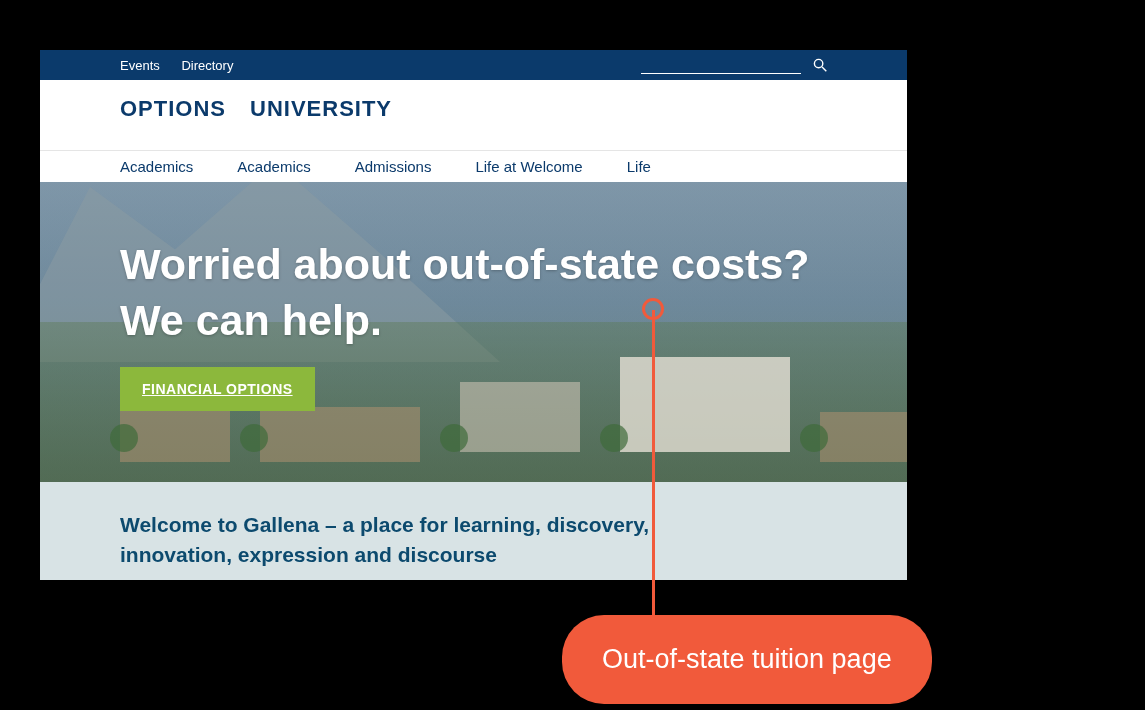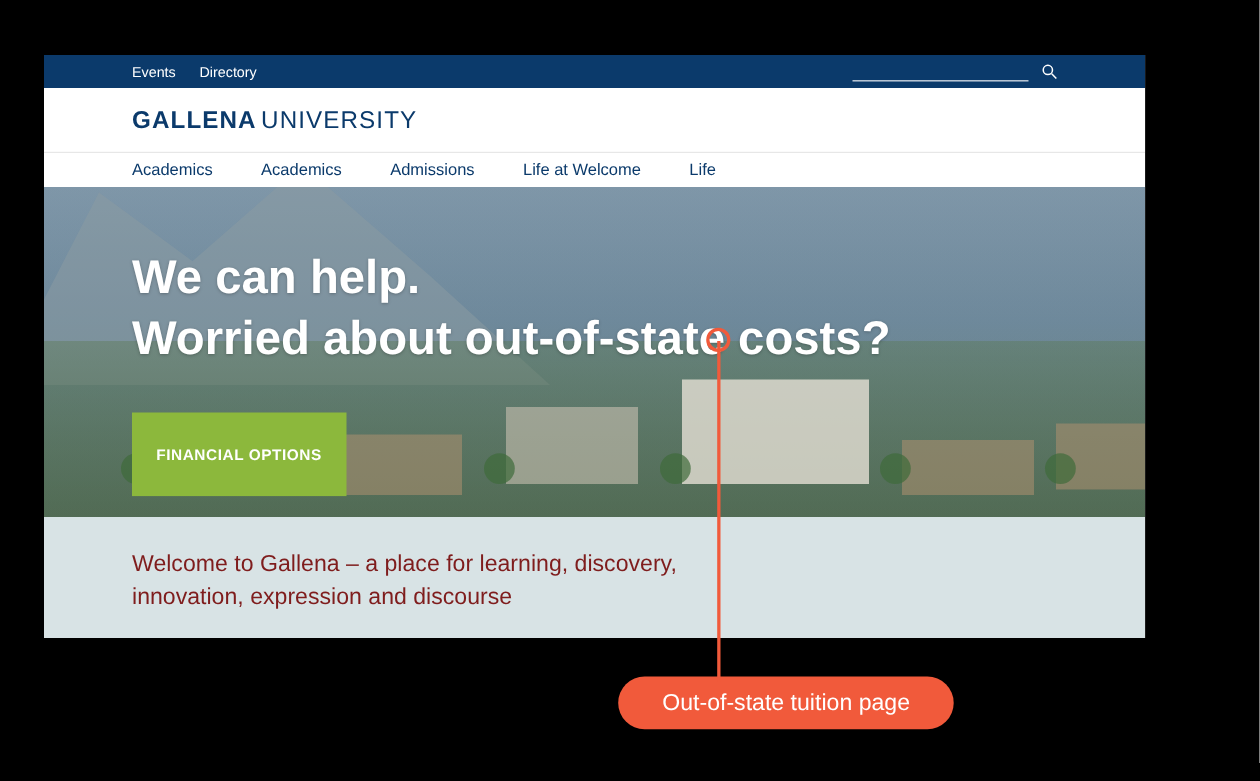--- a/index.html
+++ b/index.html
@@ -8,21 +8,21 @@
     height: 710px;
     background: #000;
     font-family: Arial, Helvetica, sans-serif;
     position: relative;
     overflow: hidden;
   }
   .page-frame {
     position: absolute;
     left: 40px;
     top: 50px;
-    width: 1001px;
+    width: 867px;
     height: 530px;
     background: #fff;
     overflow: hidden;
   }
   
   .util-bar {
     background: #0b3a6b;
     height: 30px;
     display: flex;
     align-items: center;
@@ -64,34 +64,35 @@
     padding: 0 80px;
   }
   .logo-bold {
     color: #0b3a6b;
     font-weight: 800;
     font-size: 22px;
     letter-spacing: 1px;
   }
   .logo-light {
     color: #0b3a6b;
-    font-weight: 400;
+    font-weight: 700;
     font-size: 22px;
     letter-spacing: 1px;
-    margin-left: 4px;
+    margin-left: 24px;
   }
   
   .main-nav {
     border-top: 1px solid #e5e5e5;
     height: 32px;
     display: flex;
     align-items: center;
     padding: 0 80px;
     gap: 44px;
     font-size: 15px;
+    margin-top: 12px;
   }
   .main-nav a {
     color: #0b3a6b;
     text-decoration: none;
     cursor: pointer;
   }
   
   .hero {
     position: relative;
     height: 300px;
@@ -138,52 +139,53 @@
   }
   .hero-title {
     color: #fff;
     font-size: 43px;
     font-weight: 700;
     line-height: 1.3;
     text-shadow: 0 1px 3px rgba(0,0,0,0.25);
   }
   .hero-btn {
     display: inline-block;
-    margin-top: 38px;
+    margin-top: 18px;
     background: #8cb83c;
     color: #fff;
     font-weight: 700;
     font-size: 14px;
     letter-spacing: 0.5px;
-    padding: 30px 22px;
+    padding: 14px 22px;
     cursor: pointer;
+    text-decoration: underline;
   }
   
   .welcome {
     background: #d8e3e5;
     height: 110px;
     padding: 28px 80px;
   }
   .welcome-text {
-    color: #7f1d1d;
+    color: #0c4a6e;
     font-size: 21px;
     line-height: 1.45;
-    font-weight: 400;
+    font-weight: 700;
     max-width: 560px;
   }
   
   .callout-pill {
     position: absolute;
     left: 562px;
     top: 615px;
     background: #f15a3b;
     color: #fff;
-    font-size: 21px;
+    font-size: 27px;
     font-weight: 400;
-    padding: 12px 40px;
+    padding: 29px 40px;
     border-radius: 42px;
     box-shadow: 0 4px 12px rgba(0,0,0,0.3);
     white-space: nowrap;
   }
   
   .connector-line {
     position: absolute;
     left: 652px;
     top: 310px;
     width: 3px;
@@ -214,21 +216,21 @@
     <div class="util-right">
       <input class="search-underline" type="text" style="">
       <svg class="search-icon" viewBox="0 0 20 20">
         <circle cx="8" cy="8" r="6"></circle>
         <line x1="13" y1="13" x2="19" y2="19"></line>
       </svg>
     </div>
   </div>
 
   <div class="logo-bar">
-    <span class="logo-bold">GALLENA</span>
+    <span class="logo-bold">OPTIONS</span>
     <span class="logo-light">UNIVERSITY</span>
   </div>
 
   <nav class="main-nav">
     <a>Academics</a>
     <a>Academics</a>
     <a>Admissions</a>
     <a>Life at Welcome</a>
     <a>Life</a>
   </nav>
@@ -245,22 +247,22 @@
         <div class="bldg b6"></div>
       <div class="tree t1"></div>
         <div class="tree t2"></div>
         <div class="tree t3"></div>
       <div class="tree t4"></div>
         <div class="tree t5"></div>
         <div class="tree t6"></div>
     </div>
     <div class="hero-content">
       <div class="hero-title">
+        <div>Worried about out-of-state costs?</div>
         <div>We can help.</div>
-        <div>Worried about out-of-state costs?</div>
       </div>
       <div class="hero-btn">FINANCIAL OPTIONS</div>
     </div>
   </div>
 
   <div class="welcome">
     <div class="welcome-text">Welcome to Gallena – a place for learning, discovery, innovation, expression and discourse</div>
   </div>
 
 </div>

